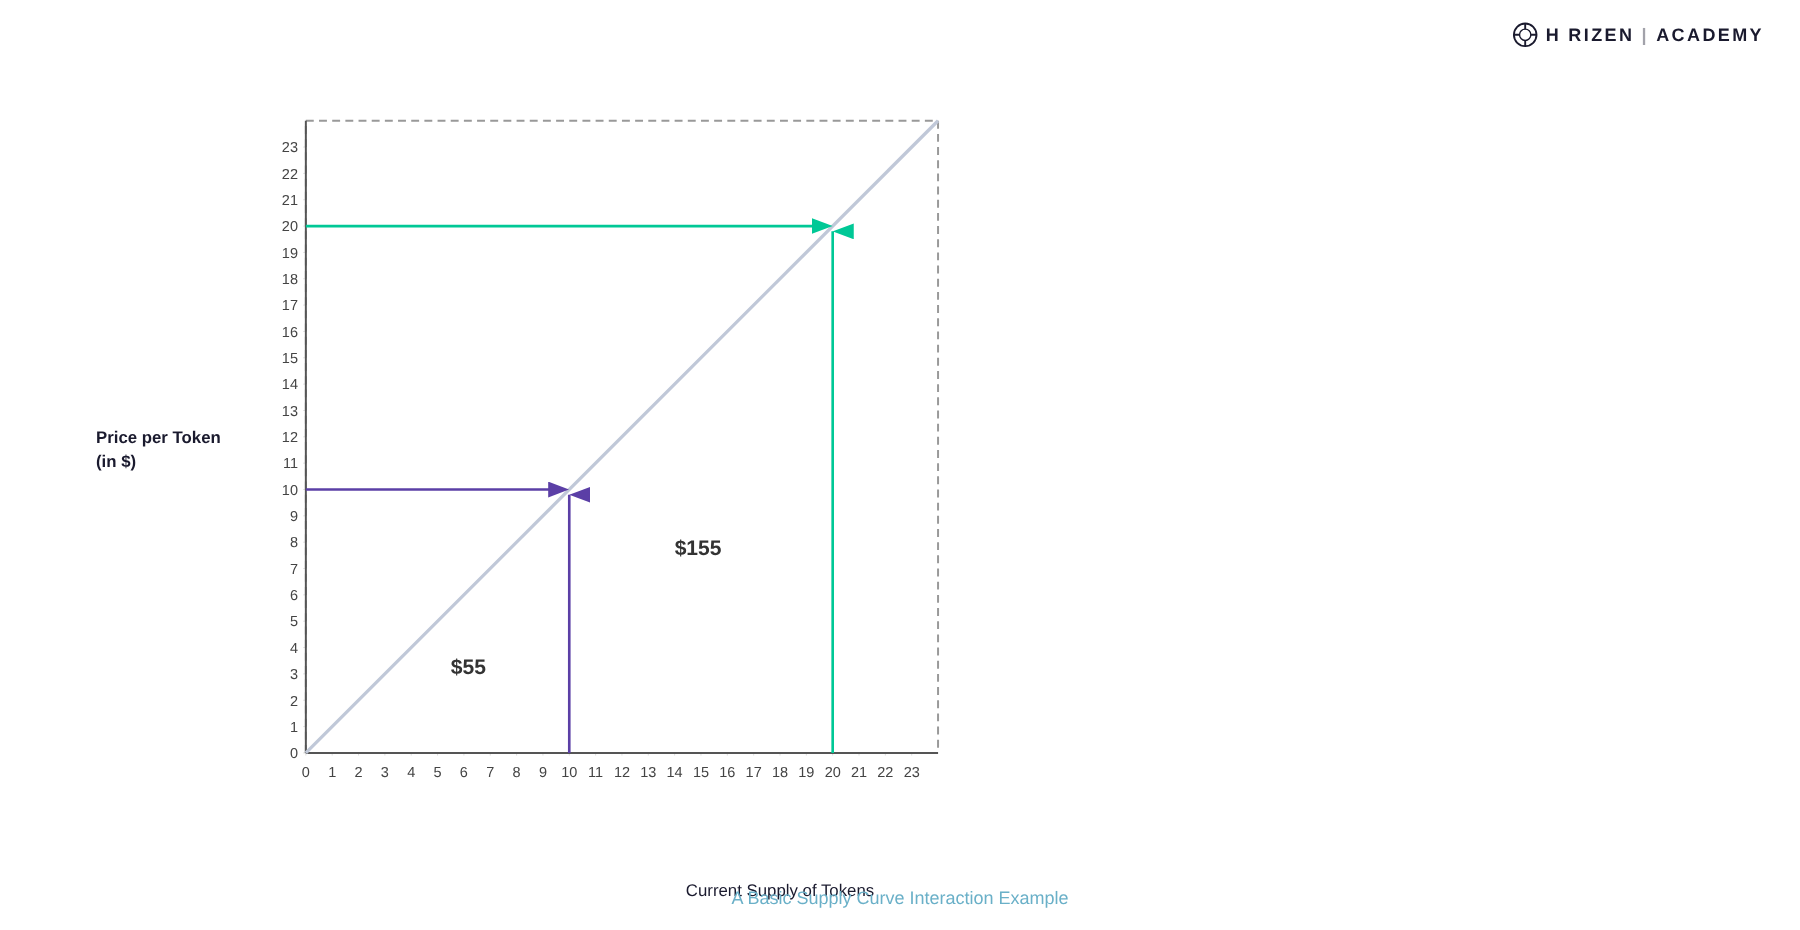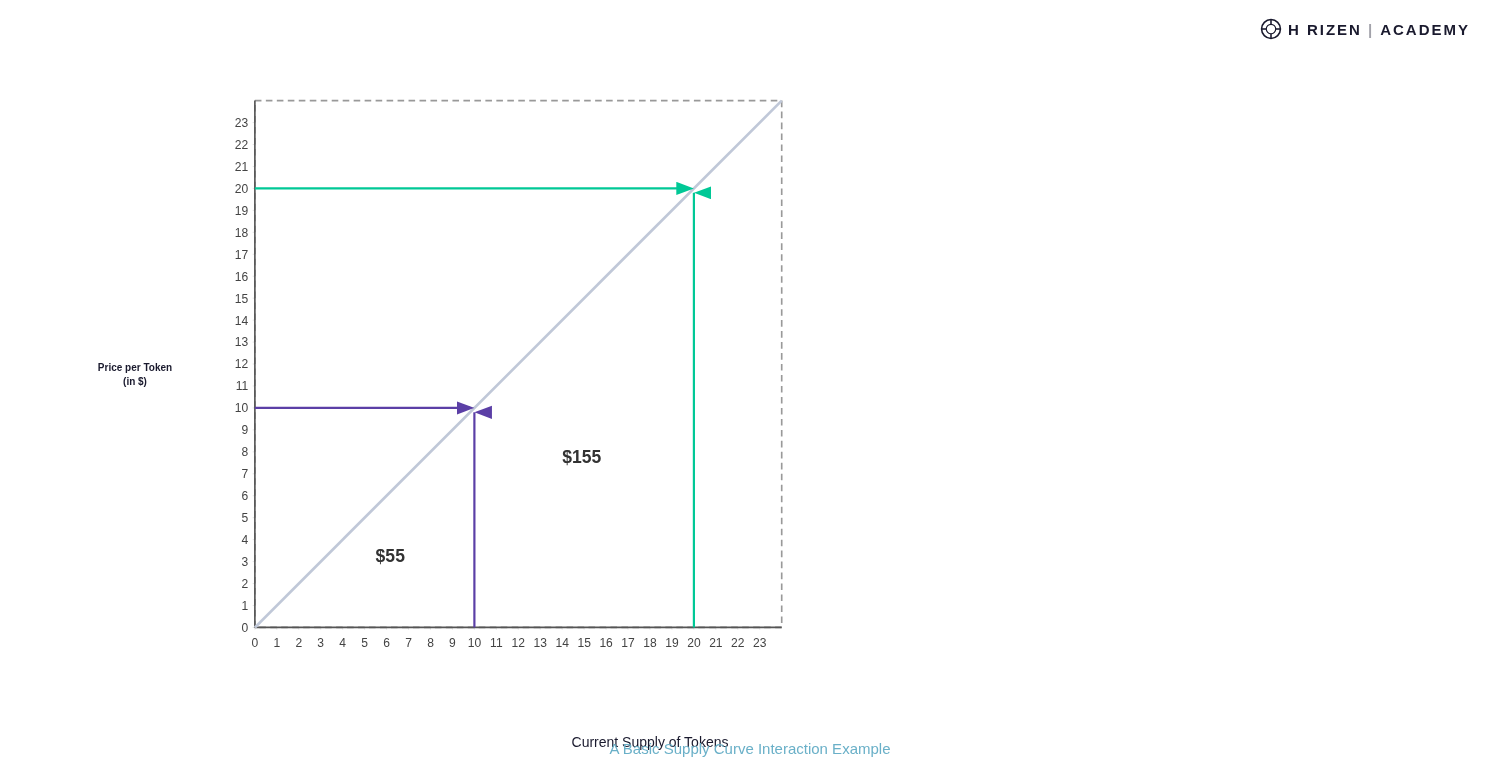--- a/index.html
+++ b/index.html
@@ -39,22 +39,22 @@
       left: 200px;
       width: 900px;
       height: 640px;
     }
 
     .y-axis-label {
       position: absolute;
       left: -120px;
       top: 50%;
       transform: translateY(-50%);
-      text-align: center;
-      font-size: 10px;
+      text-align: left;
+      font-size: 14px;
       font-weight: 600;
       color: #1a1a2e;
       line-height: 1.4;
       width: 110px;
     }
 
     .x-axis-label {
       position: absolute;
       bottom: -55px;
       left: 50%;

